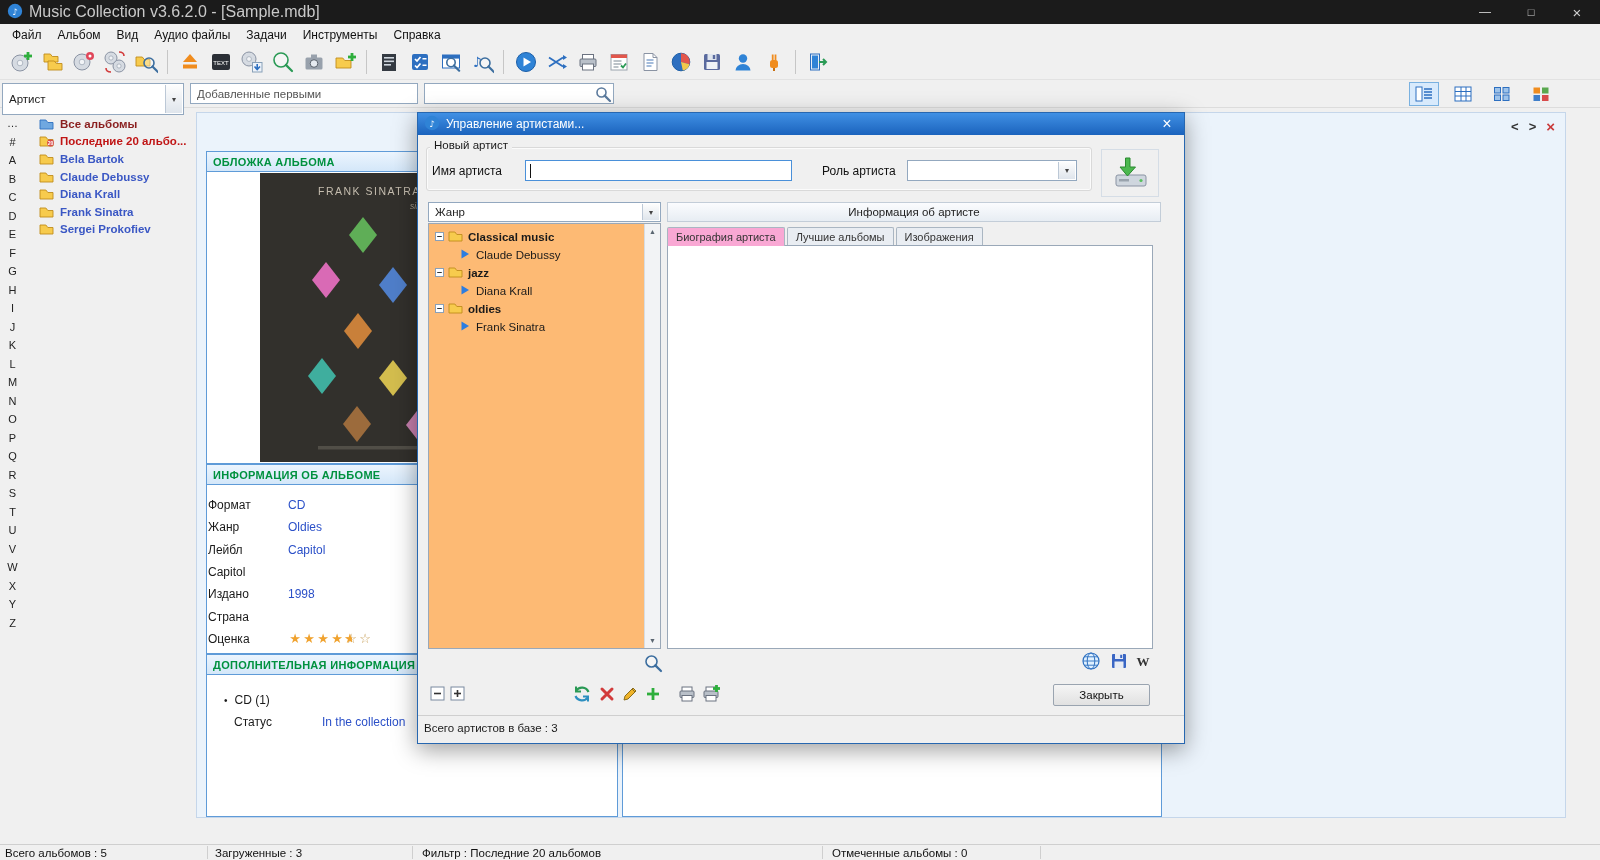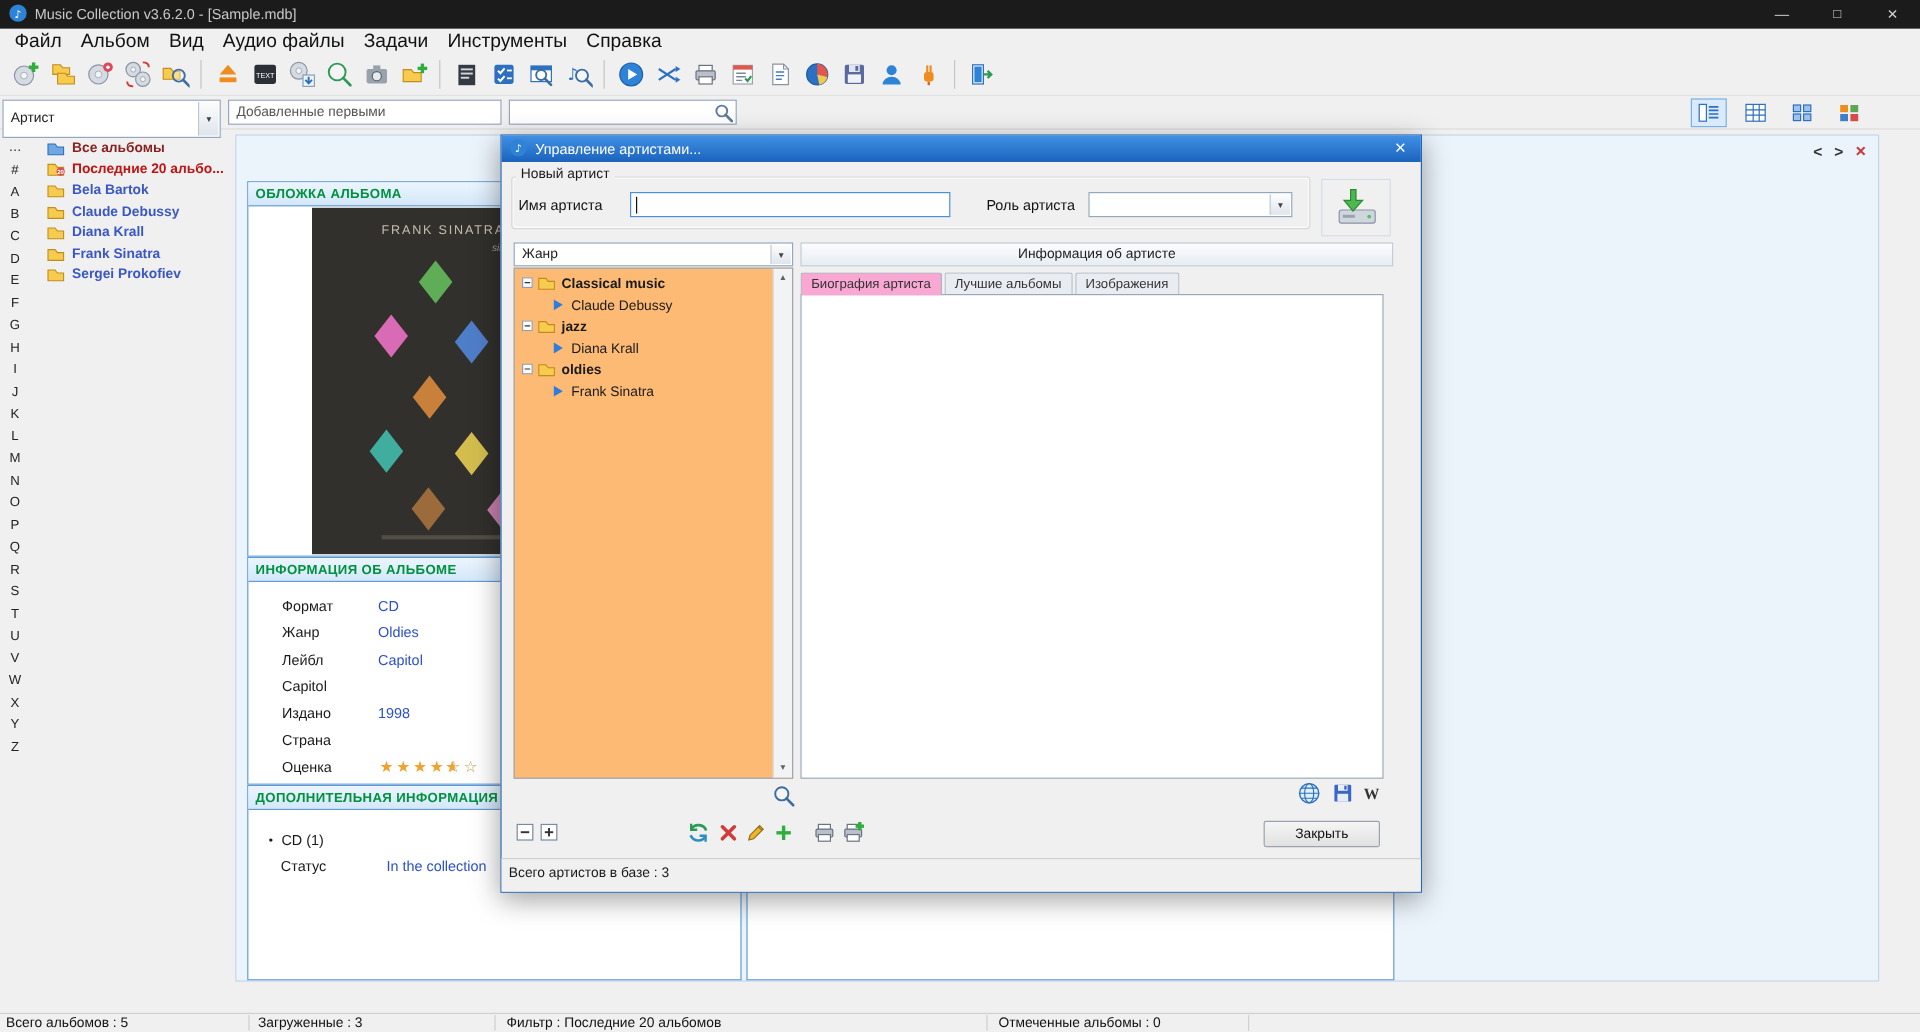--- a/index.html
+++ b/index.html
@@ -2,28 +2,28 @@
 <html><head>
 <meta charset="utf-8">
 <style>
   *{box-sizing:border-box;margin:0;padding:0}
   html,body{width:1600px;height:860px;overflow:hidden}
   body{font-family:"Liberation Sans",sans-serif;font-size:12px;background:#f0f0f0;position:relative;color:#1a1a1a}
   button{font-family:inherit;cursor:default}
 
   
   .titlebar{position:absolute;left:0;top:0;width:1600px;height:24px;background:#1b1b1b;display:flex;align-items:center;padding-left:7px;gap:6px}
-  .titlebar .title{color:#c9c9c9;font-size:12px}
+  .titlebar .title{color:#c9c9c9;font-size:16px}
   .wincontrols{margin-left:auto;display:flex;height:100%}
   .wc{width:46px;height:100%;display:flex;align-items:center;justify-content:center;color:#cfcfcf;background:transparent;border:none;font-size:12px}
   .wc.max{font-size:11px}.wc.close{font-size:15px}
 
   
   .menubar{position:absolute;left:0;top:24px;width:1600px;height:21px;background:#f0f0f0;display:flex;align-items:center;padding-left:4px}
-  .menu-item{padding:2px 8px;font-size:16px;color:#111}
+  .menu-item{padding:2px 8px;font-size:12px;color:#111}
   .toolbar{position:absolute;left:0;top:45px;width:1600px;height:35px;background:#f0f0f0;display:flex;align-items:center;padding-left:6px;border-bottom:1px solid #e2e2e2}
   .tbtn{width:31px;height:30px;background:transparent;border:1px solid transparent;display:flex;align-items:center;justify-content:center}
   .tic{display:flex;align-items:center;justify-content:center}
   .tsep{width:1px;height:24px;background:#c6c6c6;margin:0 6px;display:inline-block}
 
   
   .filterbar{position:absolute;left:0;top:80px;width:1600px;height:28px;background:#f0f0f0;border-bottom:1px solid #dcdcdc}
   .combo{position:absolute;background:#fff;border:1px solid #93a8bf;display:flex;align-items:center;padding:0 6px;font-size:11.5px;color:#222}
   .combo .dd{position:absolute;right:1px;top:1px;bottom:1px;width:17px;background:linear-gradient(#fdfdfd,#dfe5ec);border-left:1px solid #bcc8d6;display:flex;align-items:center;justify-content:center;font-size:8px;color:#444}
   .artist-combo{left:2px;top:3px;width:182px;height:32px}
@@ -47,21 +47,21 @@
   .nav{position:absolute;right:10px;top:5px;display:flex;gap:10px;align-items:center}
   .navbtn{font-size:13px;font-weight:bold;color:#333;background:none;border:none}
   .navbtn.close-red{color:#c93a3a;font-size:15px}
 
   .box{position:absolute;background:#fff;border:1px solid #5f9bd8}
   .box-header{height:20px;background:linear-gradient(#ecf5fe,#d4e7f9);border-bottom:1px solid #5f9bd8;display:flex;align-items:center;padding-left:6px;font-size:11px;font-weight:bold;color:#00913f;letter-spacing:.3px;white-space:nowrap;overflow:hidden}
   .cover-box{left:9px;top:38px;width:412px;height:313px}
   .cover-body{position:absolute;left:0;top:20px;right:0;bottom:0;padding:1px 0 0 53px}
   .info-box{left:9px;top:351px;width:412px;height:190px}
   .irows{padding-top:9px}
-  .irow{height:22.3px;display:flex;align-items:center;padding-left:28px}
+  .irow{height:22.3px;display:flex;align-items:center;padding-left:1px}
   .flabel{width:80px;font-size:12px;color:#1a1a1a}
   .fvalue{font-size:12px;color:#1a1a1a}
   .fvalue.link{color:#2b50c8}
   .stars{display:flex}
   .star{font-size:13px;width:14px;text-align:center;color:#f0a22e}
   .star.empty{color:#c8a05a}
   .star.half{position:relative;color:#c8a05a}
   .half-fill{position:absolute;left:0;top:0;width:58%;overflow:hidden;color:#f0a22e}
   .more-box{left:9px;top:541px;width:412px;height:163px}
   .media-row{position:absolute;left:17px;top:38px;display:flex;gap:7px;align-items:center;font-size:12px}

